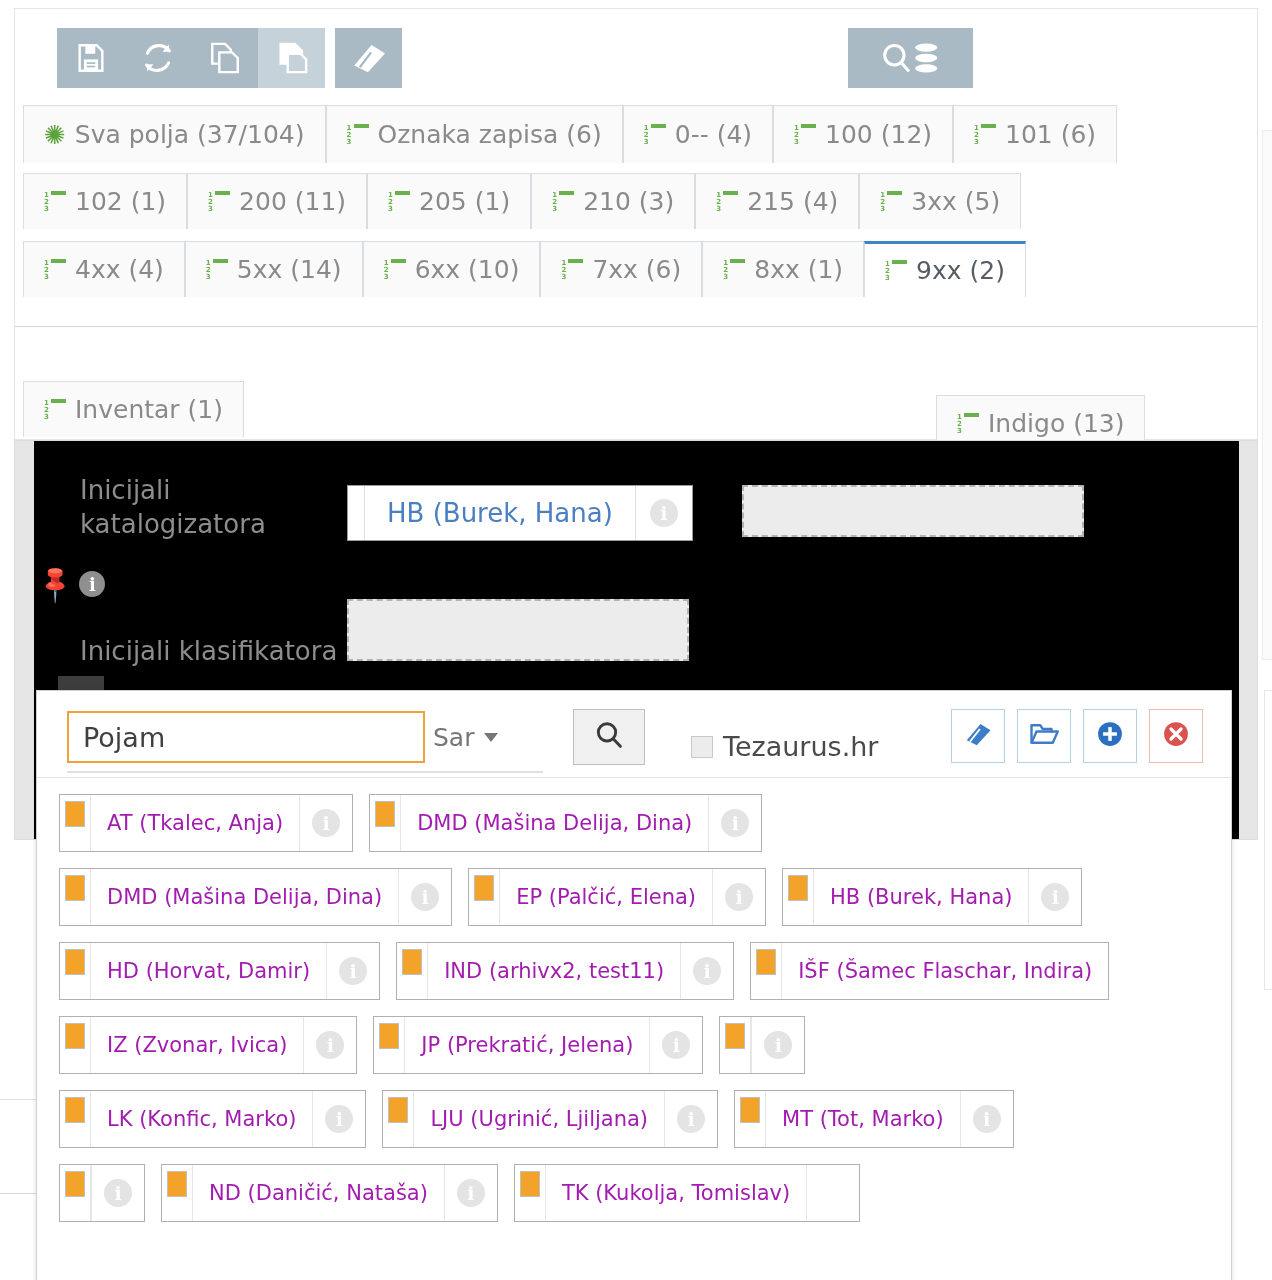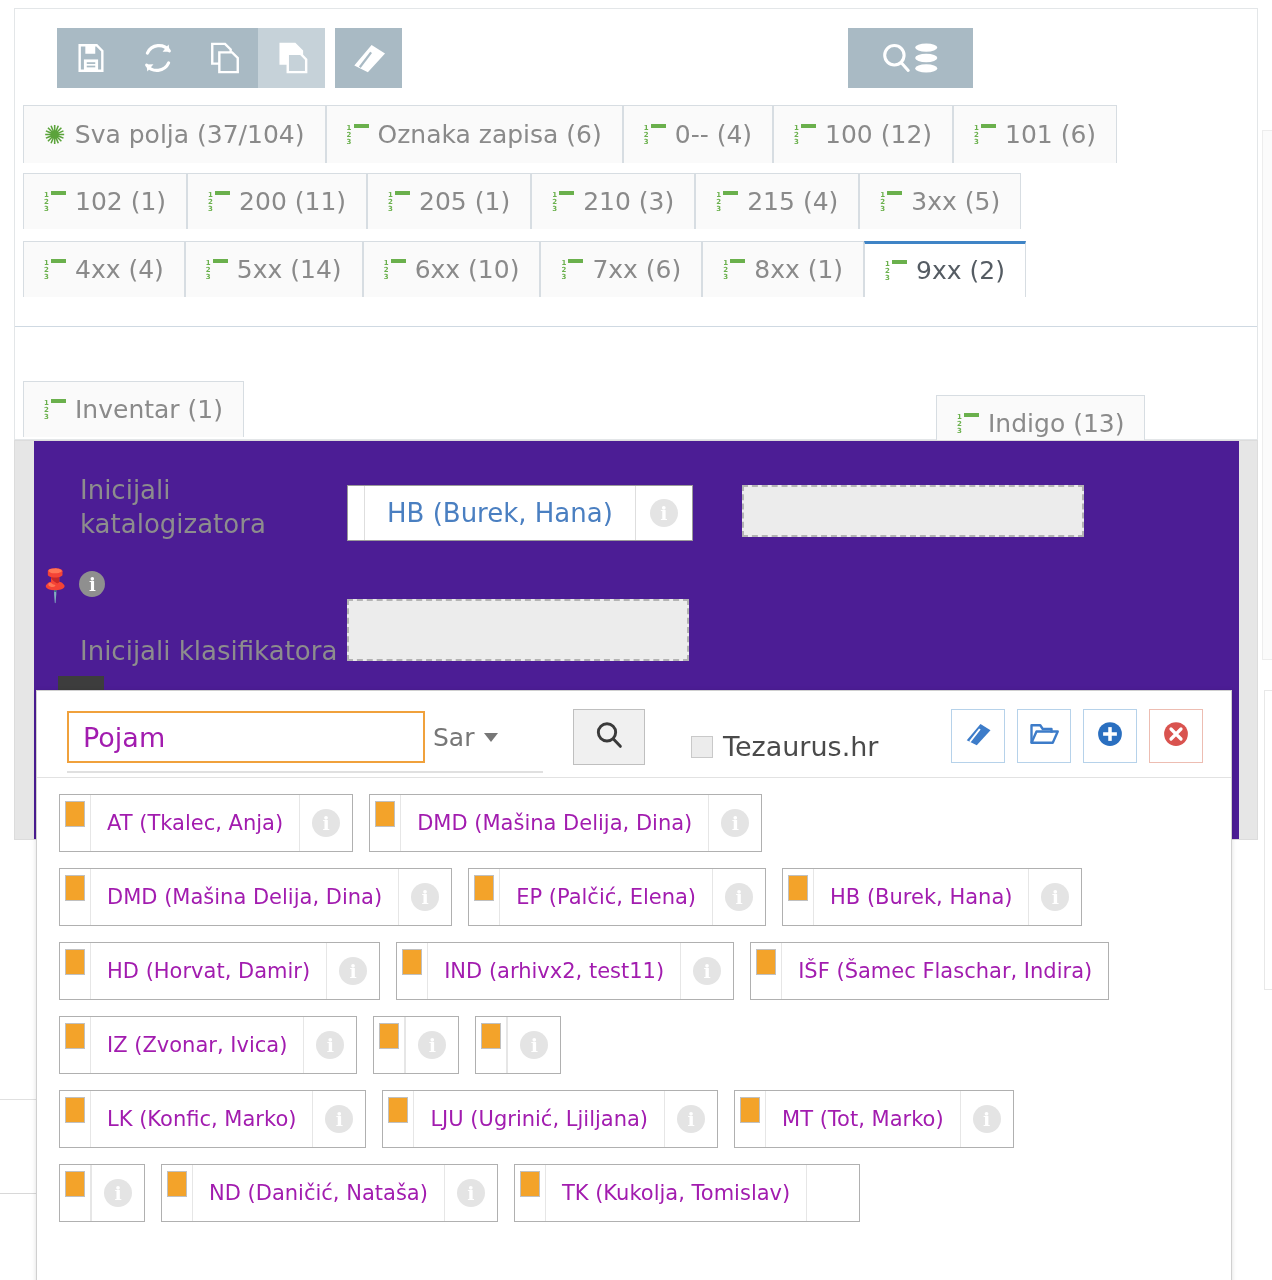--- a/index.html
+++ b/index.html
@@ -71,21 +71,21 @@
   .licon b:nth-of-type(1){top:1px;}
   .licon b:nth-of-type(2){top:8px;}
   .licon b:nth-of-type(3){top:15px;}
   .aicon{color:#5ba33b;font-size:26px;line-height:1;flex:none;}
 
   
   .form-panel{
     position:absolute;left:14px;top:440px;width:1244px;height:400px;
     background:#e6e6e6;border:1px solid #dcdcdc;box-sizing:border-box;
   }
-  .form-inner{position:absolute;left:19px;top:0;width:1205px;height:398px;background:#4c1d95;}
+  .form-inner{position:absolute;left:19px;top:0;width:1205px;height:398px;background:#000000;}
   .fld{position:absolute;display:flex;align-items:center;}
   .fld-label{color:#8d8d8d;font-size:26px;line-height:34px;}
   .chip-input{
     display:flex;align-items:stretch;height:56px;
     background:#ffffff;border:1px solid #9a9a9a;box-sizing:border-box;
   }
   .chip-mark{width:16px;border-right:1px solid #dedede;}
   .chip-text{
     display:flex;align-items:center;justify-content:center;
     padding:0 22px;color:#4a7fc1;font-size:26px;white-space:nowrap;
@@ -124,21 +124,21 @@
     box-shadow:0 1px 5px rgba(0,0,0,0.13);
   }
   .modal-head{
     position:relative;height:86px;border-bottom:1px solid #e2e2e2;
   }
   .search-field{
     position:absolute;left:30px;top:20px;width:358px;height:52px;
     border:2px solid #f0a13c;background:#ffffff;box-sizing:border-box;
     display:flex;align-items:center;padding:0 14px;
   }
-  .search-field span{color:#a21caf;font-size:27px;}
+  .search-field span{color:#404040;font-size:27px;}
   .search-underline{position:absolute;left:30px;top:80px;width:476px;height:2px;background:#e0e0e0;}
   .sar-select{
     position:absolute;left:396px;top:26px;width:96px;height:40px;
     display:flex;align-items:center;gap:10px;color:#777;font-size:25px;
   }
   .caret{width:0;height:0;border-left:7px solid transparent;border-right:7px solid transparent;border-top:9px solid #777;}
   .search-btn{
     position:absolute;left:536px;top:18px;width:72px;height:56px;
     background:#f0f0f0;border:1px solid #bfbfbf;box-sizing:border-box;
     display:flex;align-items:center;justify-content:center;
@@ -666,20 +666,21 @@
             </span>
           <span class="res-label">IZ (Zvonar, Ivica)</span>
           <span class="res-info">
             <span class="info-glyph">i</span>
           </span>
         </div>
         <div class="res-chip">
           <span class="res-mark">
               <s></s>
             </span>
+          <span class="res-label">JP (Prekratić, Jelena)</span>
           <span class="res-info">
             <span class="info-glyph">i</span>
           </span>
         </div>
         <div class="res-chip">
           <span class="res-mark">
               <s></s>
             </span>
           <span class="res-info">
             <span class="info-glyph">i</span>

